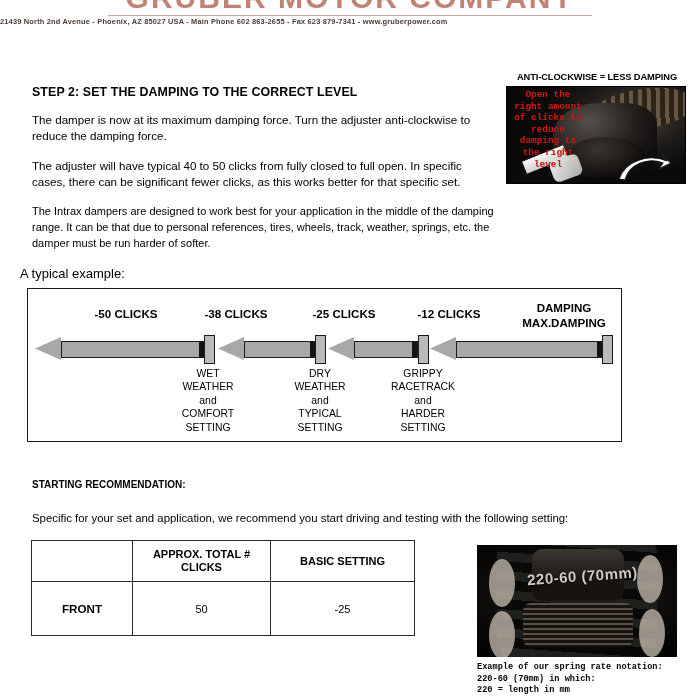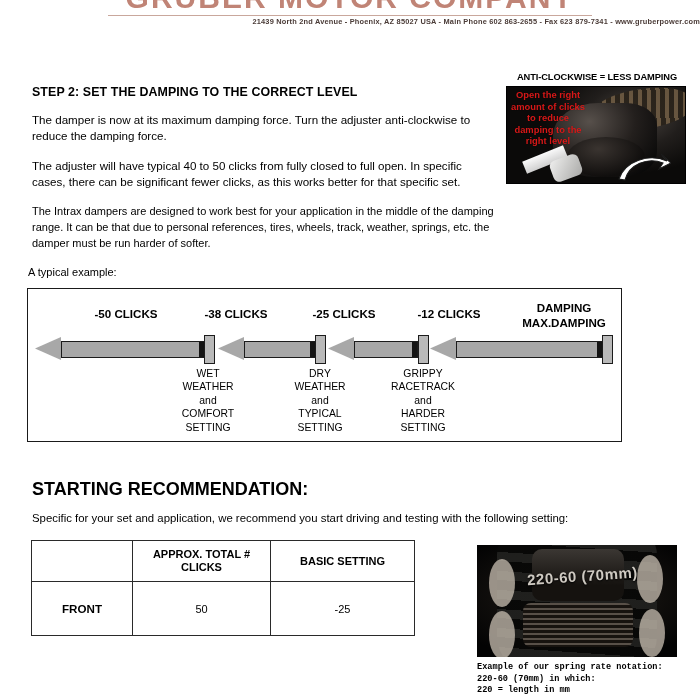--- a/index.html
+++ b/index.html
@@ -13,36 +13,36 @@
   .header{position:absolute;left:0;top:0;width:700px;height:40px;}
   .logo-word{
     position:absolute;left:50%;transform:translateX(-50%);top:-19px;
     font-family:"Liberation Sans",sans-serif;font-weight:bold;font-size:30px;
     letter-spacing:2px;color:#c08476;white-space:nowrap;
   }
   .logo-rule{
     position:absolute;left:108px;top:15px;width:484px;height:1px;background:#c9a79c;
   }
   .addr{
-    position:absolute;left:0;top:17px;width:700px;text-align:right;
+    position:absolute;left:0;top:17px;width:700px;text-align:left;
     font-size:7.4px;font-weight:bold;color:#4a3b37;letter-spacing:.2px;white-space:nowrap;
   }
 
   
   .h-step{position:absolute;left:32px;top:85px;font-size:12.4px;font-weight:bold;letter-spacing:.1px;}
   .p1{position:absolute;left:32px;top:112px;width:460px;font-size:11.6px;line-height:16px;}
   .p2{position:absolute;left:32px;top:158px;width:462px;font-size:11.6px;line-height:16px;}
   .p3{position:absolute;left:32px;top:203px;width:462px;font-size:11px;line-height:16px;}
 
   
   .photocard{position:absolute;left:506px;top:72px;width:182px;text-align:center;}
   .photocard .cap{font-size:9.3px;font-weight:bold;letter-spacing:-.1px;white-space:nowrap;}
   .photo-frame{
     position:relative;margin-top:4px;width:178px;height:96px;border:1.5px solid #000;
-    overflow:hidden;background:#0b0a09;
+    overflow:hidden;background:#0b0a09;font-family:Liberation Mono, monospace;
   }
   .ph-bg{position:absolute;inset:0;background:
      radial-gradient(ellipse 60% 70% at 72% 30%, #4a4440 0%, #211e1c 45%, #0b0a09 85%),
      linear-gradient(160deg,#1a1716 0%,#000 100%);}
   .ph-spring{position:absolute;right:-6px;top:2px;width:96px;height:40px;
      background:repeating-linear-gradient(96deg,#6d5a42 0 4px,#2a231a 4px 9px);
      border-radius:50%/40%;transform:rotate(-8deg);opacity:.92;}
   .ph-body{position:absolute;left:46px;top:16px;width:104px;height:74px;border-radius:44% 30% 34% 40%;
      background:radial-gradient(ellipse at 35% 25%,#57504b 0%,#231f1d 48%,#060606 90%);}
   .ph-ring{position:absolute;left:60px;top:50px;width:78px;height:40px;border-radius:50%;
@@ -51,36 +51,36 @@
      background:linear-gradient(135deg,#efefee,#a9a9a7);transform:rotate(-20deg);}
   .ph-tail{position:absolute;left:16px;top:66px;width:44px;height:13px;
      background:linear-gradient(180deg,#fafafa,#cfcfcf);transform:rotate(-22deg);}
   .ph-arrow{position:absolute;left:108px;top:66px;width:56px;height:30px;}
   .redtext{
     position:absolute;left:4px;top:2px;width:74px;color:#d81818;font-weight:bold;
     font-size:9.4px;line-height:11.6px;z-index:5;text-shadow:0 0 1px rgba(0,0,0,.25);
   }
 
   
-  .typ{position:absolute;left:28px;top:266px;font-size:11px;}
+  .typ{position:absolute;left:20px;top:266px;font-size:13px;}
 
   
   .diagram{position:absolute;left:27px;top:288px;width:593px;height:152px;border:1.5px solid #1a1a1a;}
   .dg-lbl{position:absolute;font-weight:bold;font-size:11.6px;text-align:center;white-space:nowrap;}
   .dg-sub{position:absolute;font-size:10.4px;line-height:13.4px;text-align:center;white-space:nowrap;}
   .tick{position:absolute;width:9px;height:27px;background:#b9b9b9;border:1.4px solid #1c1c1c;}
   .arrow{position:absolute;height:23px;}
   .arrow .shaft{position:absolute;right:0;top:4px;height:15px;background:#a8a8a8;border:1.4px solid #1c1c1c;}
   .arrow .shaft::after{content:"";position:absolute;right:0;top:0;bottom:0;width:5px;background:#141414;}
   .arrow .head{position:absolute;left:0;top:0;width:26px;height:23px;
     background:#a8a8a8;clip-path:polygon(0 50%,100% 0,100% 100%);
     filter:drop-shadow(-0.6px 0 0 #1c1c1c) drop-shadow(0 -0.6px 0 #1c1c1c) drop-shadow(0 0.6px 0 #1c1c1c);}
 
   
-  .h-start{position:absolute;left:32px;top:479px;font-size:18px;font-weight:bold;}
+  .h-start{position:absolute;left:32px;top:479px;font-size:10px;font-weight:bold;}
   .p-start{position:absolute;left:32px;top:512px;font-size:11.4px;}
 
   
   table.rec{position:absolute;left:31px;top:540px;width:383px;border-collapse:collapse;
     font-size:11px;table-layout:fixed;}
   table.rec td,table.rec th{border:1.3px solid #2a2a2a;text-align:center;vertical-align:middle;}
   table.rec th{font-weight:bold;font-size:11px;height:36px;padding:2px 4px;line-height:13px;}
   table.rec td{height:51px;}
   table.rec td.rowlbl{font-weight:bold;font-size:11.6px;}
   .col-a{width:101px;}.col-b{width:138px;}.col-c{width:144px;}

